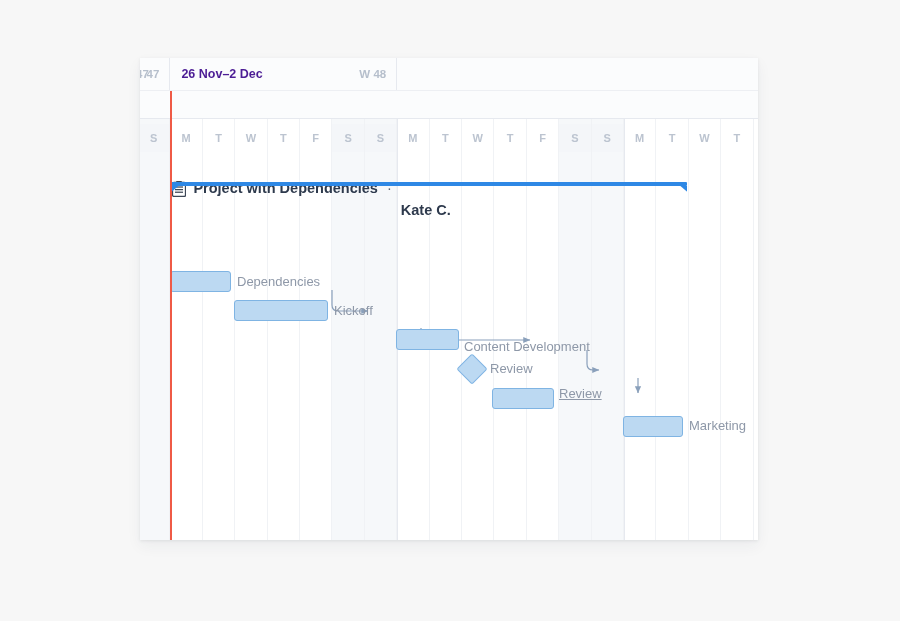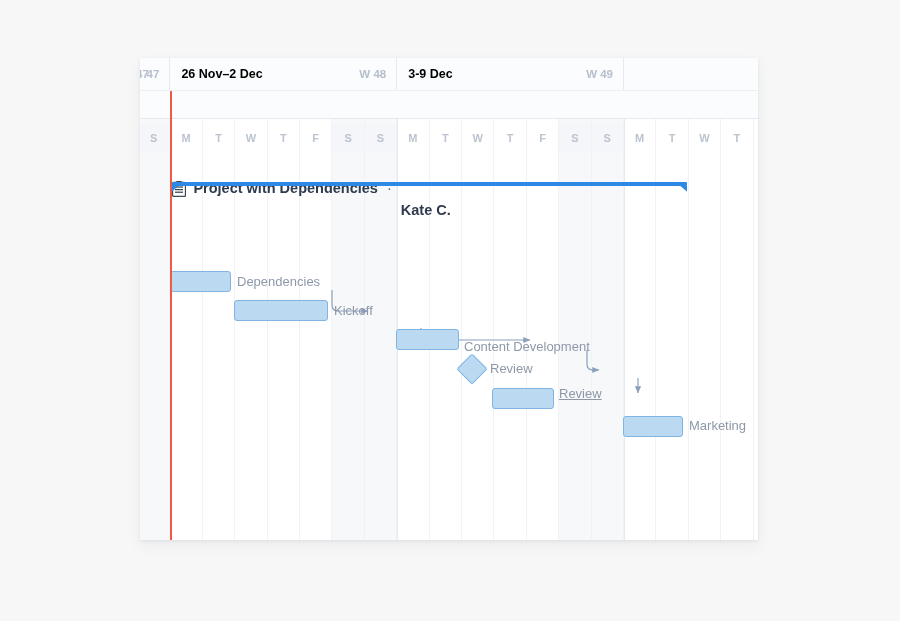--- a/index.html
+++ b/index.html
@@ -52,21 +52,21 @@
   .hdr-days::after {
     content:""; position:absolute; left:0; bottom:0; width:100%; height:1px; background:#e6e9ef;
   }
 
   .wk {
     position: absolute; top: 0; height: 33px;
     border-right: 1px solid #e6e9ef;
   }
   .wk-label {
     position: absolute; left: 11px; top: 9px;
-    font-size: 12.5px; color: #000000; white-space: nowrap;
+    font-size: 12.5px; color: #4c1d95; white-space: nowrap;
   }
   .wk-num {
     position: absolute; right: 10px; top: 10px;
     font-size: 11.5px; color: #b6bfcc; white-space: nowrap;
   }
 
   .dy {
     position: absolute; top: 33px; height: 28px;
     border-right: 1px solid #f0f2f5;
     font-size: 11px; color: #bcc4d0;
@@ -162,24 +162,20 @@
 
     <div class="hdr-weeks" id="hdr-weeks">
         <div class="wk" style="left: -2px; width: 32.4px;">
           <div class="wk-num">47</div>
           <div class="wk-num" style="right: auto; left: -2px;">47</div>
         </div>
         <div class="wk" style="left: 30.4px; width: 226.8px;">
           <div class="wk-label">26 Nov–2 Dec</div>
           <div class="wk-num">W 48</div>
         </div>
-        <div class="wk" style="left: 257.2px; width: 226.8px;">
-          <div class="wk-label">3-9 Dec</div>
-          <div class="wk-num">W 49</div>
-        </div>
       </div>
 
     <div class="hdr-days" id="hdr-days">
         <div class="dy weekend" style="left: -2px; width: 32.4px;">S</div>
         <div class="dy" style="left: 30.4px; width: 32.4px;">M</div>
         <div class="dy" style="left: 62.8px; width: 32.4px;">T</div>
         <div class="dy" style="left: 95.2px; width: 32.4px;">W</div>
         <div class="dy" style="left: 127.6px; width: 32.4px;">T</div>
         <div class="dy" style="left: 160px; width: 32.4px;">F</div>
         <div class="dy weekend" style="left: 192.4px; width: 32.4px;">S</div>

